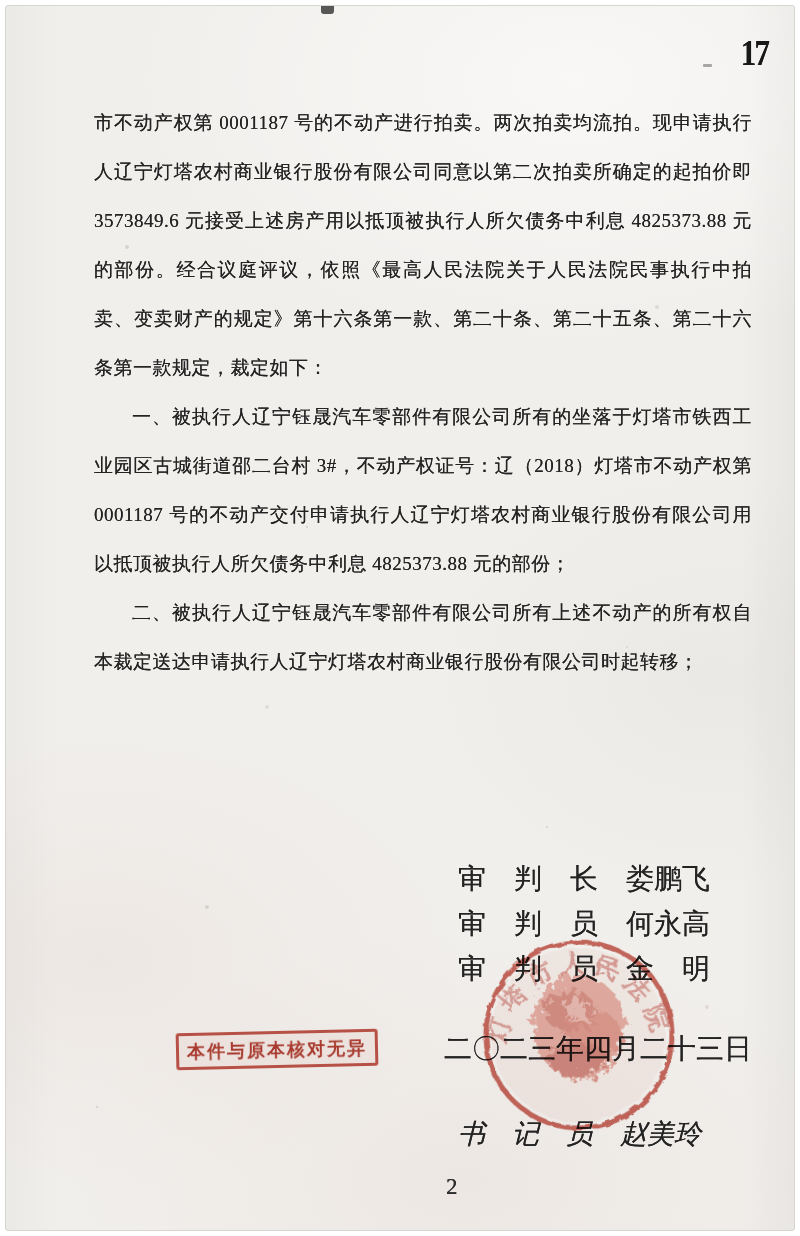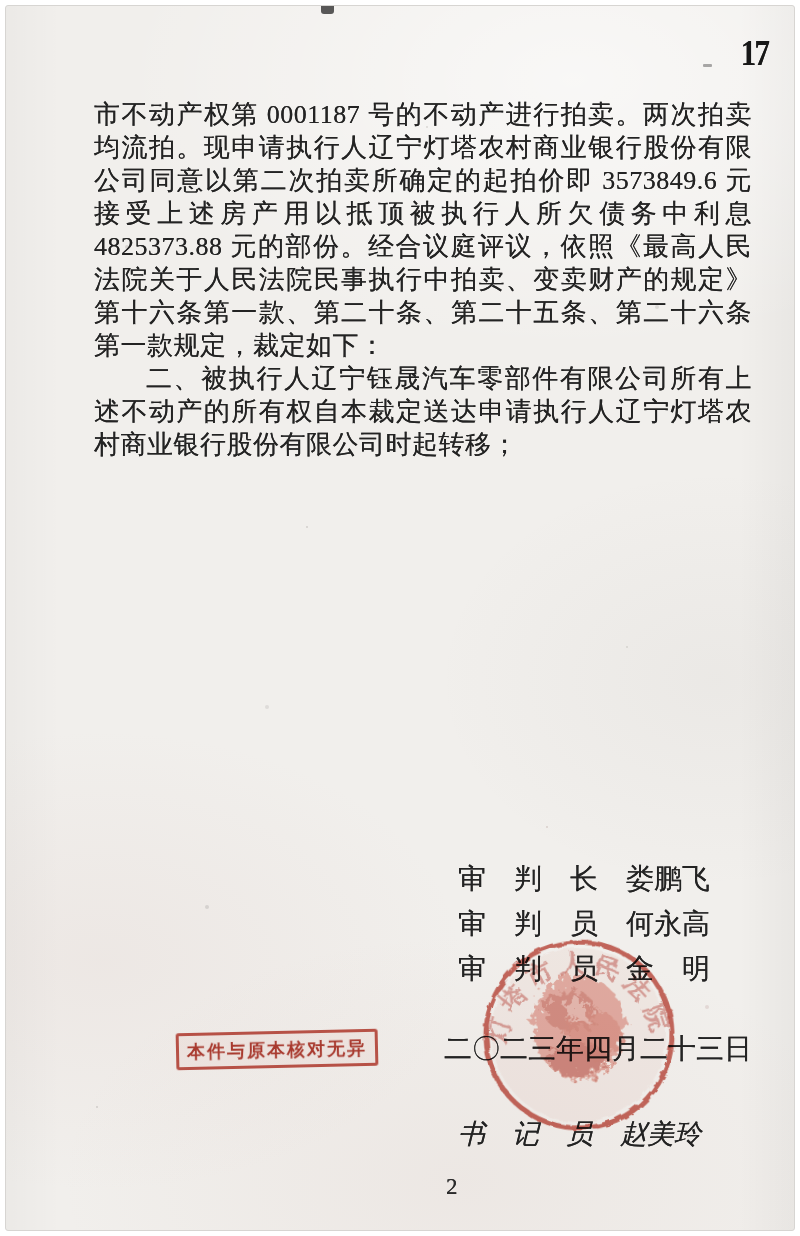--- a/index.html
+++ b/index.html
@@ -50,21 +50,21 @@
     color: #181818; transform: scaleX(0.88);
     text-shadow: 0 0 0.5px rgba(0,0,0,0.8);
   }
   .corner-dash {
     position: absolute; right: 82px; top: 58px;
     width: 9px; height: 3px; background: rgba(70,70,70,0.45);
     border-radius: 1px;
   }
   .text-block {
     position: absolute; left: 88px; top: 92px; width: 658px;
-    font-size: 26px; line-height: 33px; letter-spacing: 0.5px;
+    font-size: 19px; line-height: 49px; letter-spacing: 0.5px;
     text-align: justify;
     text-shadow: 0 0 0.6px rgba(30,30,30,0.85);
   }
   .text-block p { margin: 0; }
   .text-block p.indent { text-indent: 2em; }
   .sig-block {
     position: absolute; left: 452px; top: 850px;
     font-size: 28px; line-height: 45px; white-space: nowrap;
     text-shadow: 0 0 0.6px rgba(30,30,30,0.85);
   }
@@ -111,20 +111,21 @@
 <div class="photo">
 
   <div class="speckles"></div>
   <div class="top-speck"></div>
 
   <div class="corner-number">17</div>
   <div class="corner-dash"></div>
 
   <div class="text-block">
     <p>市不动产权第 0001187 号的不动产进行拍卖。两次拍卖均流拍。现申请执行人辽宁灯塔农村商业银行股份有限公司同意以第二次拍卖所确定的起拍价即 3573849.6 元接受上述房产用以抵顶被执行人所欠债务中利息 4825373.88 元的部份。经合议庭评议，依照《最高人民法院关于人民法院民事执行中拍卖、变卖财产的规定》第十六条第一款、第二十条、第二十五条、第二十六条第一款规定，裁定如下：</p>
+    <p class="indent">一、被执行人辽宁钰晟汽车零部件有限公司所有的坐落于灯塔市铁西工业园区古城街道邵二台村 3#，不动产权证号：辽（2018）灯塔市不动产权第 0001187 号的不动产交付申请执行人辽宁灯塔农村商业银行股份有限公司用以抵顶被执行人所欠债务中利息 4825373.88 元的部份；</p>
     <p class="indent">二、被执行人辽宁钰晟汽车零部件有限公司所有上述不动产的所有权自本裁定送达申请执行人辽宁灯塔农村商业银行股份有限公司时起转移；</p>
   </div>
 
   <div class="sig-block">
     <div>审　判　长　娄鹏飞</div>
     <div>审　判　员　何永高</div>
     <div>审　判　员　金　明</div>
   </div>
 
   <div class="date-line">二〇二三年四月二十三日</div>

